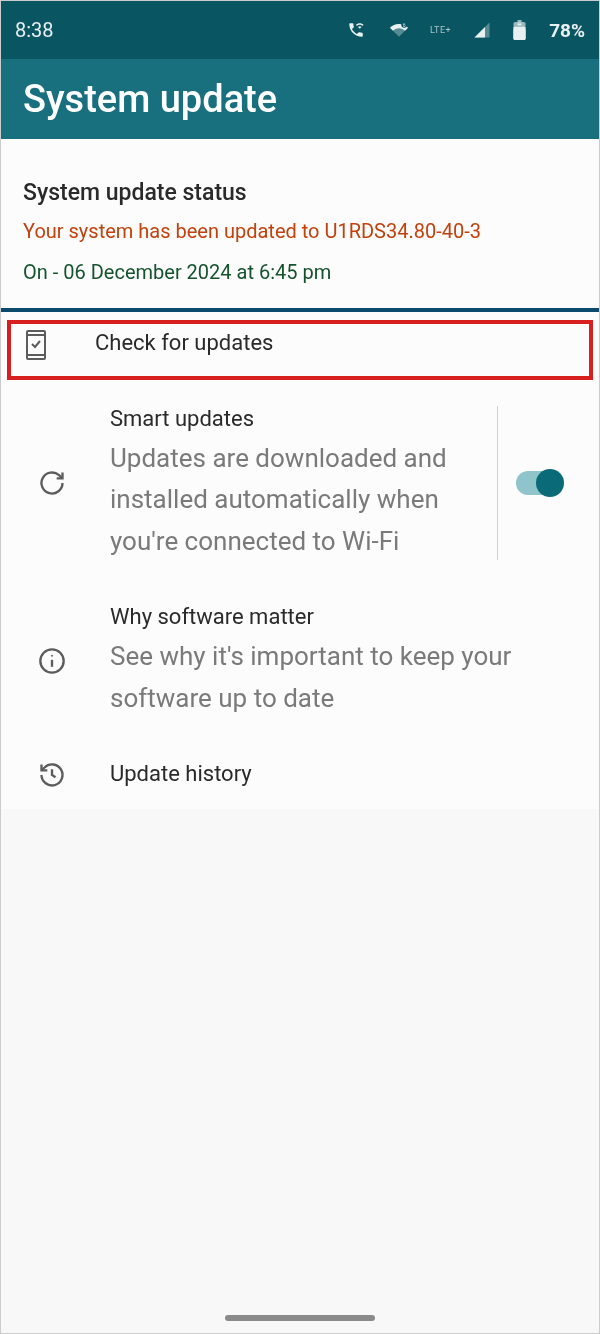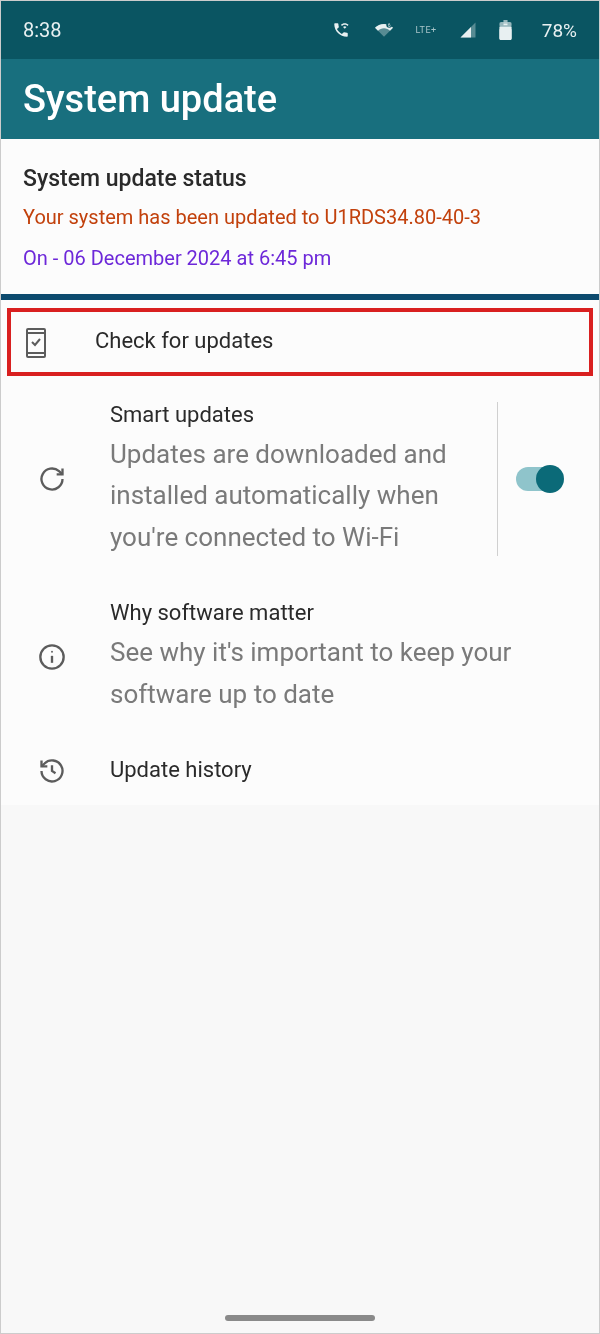--- a/index.html
+++ b/index.html
@@ -15,21 +15,21 @@
       position: relative;
       overflow: hidden;
       border: 1px solid #ccc;
     }
     .status-bar {
       height: 58px;
       background: #0a5562;
       display: flex;
       align-items: center;
       justify-content: space-between;
-      padding: 0 22px;
+      padding: 0 14px;
       color: #e8f0f1;
       font-size: 20px;
     }
     .status-left {
       font-weight: 400;
     }
     .status-right {
       display: flex;
       align-items: center;
       gap: 22px;
@@ -37,73 +37,73 @@
     }
     .status-right svg { display: block; }
     .lte-text {
       font-size: 9px;
       color: #a8c5c9;
       letter-spacing: 0.5px;
       margin-left: -2px;
     }
     .battery-text {
       font-size: 19px;
-      font-weight: 400;
-      margin-left: 8px;
+      font-weight: 700;
+      margin-left: 1px;
     }
     .header {
       height: 80px;
       background: #186f7e;
       display: flex;
       align-items: center;
       padding: 0 22px;
     }
     .header-title {
       color: #fff;
       font-size: 38px;
       font-weight: 500;
     }
     .content {
       background: #fcfcfc;
     }
     .status-section {
-      padding: 26px 22px 24px 22px;
-      border-bottom: 6px solid #0c4a6e;
+      padding: 40px 22px 24px 22px;
+      border-bottom: 4px solid #0c4a6e;
     }
     .status-heading {
       font-size: 23px;
       color: #2a2a2a;
       font-weight: 500;
       margin-bottom: 10px;
     }
     .status-desc {
       font-size: 20px;
       color: #c2410c;
       line-height: 1.5;
       margin-bottom: 14px;
     }
     .status-date {
       font-size: 20px;
-      color: #6d28d9;
+      color: #14532d;
     }
     .list {
       padding: 0;
     }
     .list-item {
       display: flex;
       align-items: flex-start;
       padding: 20px 37px;
       min-height: 60px;
       position: relative;
     }
     .list-item.highlighted {
       outline: 4px solid #d92020;
       outline-offset: -4px;
       margin: 8px 6px 4px 6px;
-      padding: 18px 16px;
+      padding: 8px 16px;
     }
     .item-icon {
       width: 40px;
       flex-shrink: 0;
       display: flex;
       align-items: center;
       justify-content: flex-start;
       margin-top: 2px;
       margin-right: 32px;
     }

